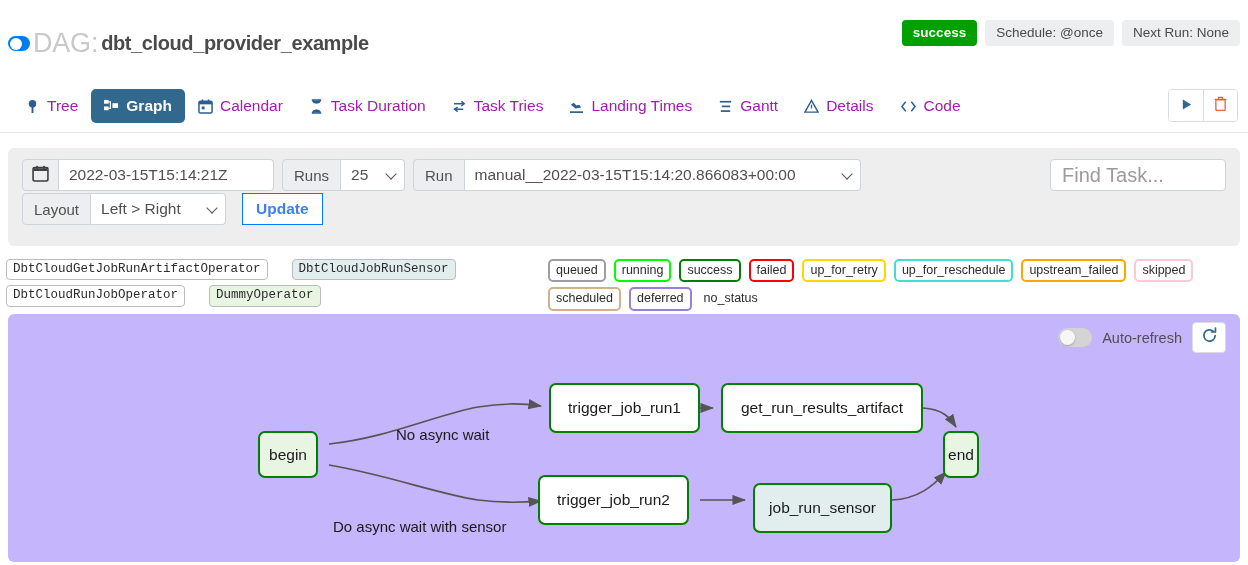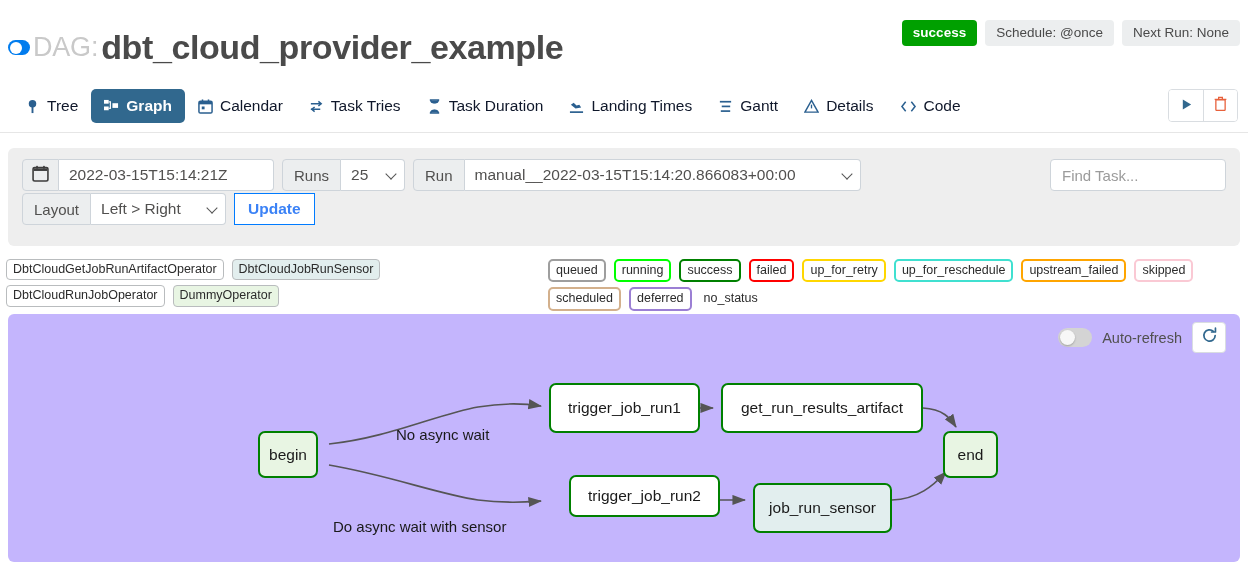--- a/index.html
+++ b/index.html
@@ -25,42 +25,42 @@
     background: #017cee; position: relative; flex: none;
   }
   .toggle-pill::after {
     content: ""; position: absolute; left: 1.5px; top: 1.5px;
     width: 12px; height: 12px; border-radius: 50%; background: #fff;
   }
   .dag-label {
     font-size: 27px; color: #c9c9c9; font-weight: 400; letter-spacing: -0.2px;
   }
   .dag-name {
-    font-size: 34px; color: #4a4a4a; font-weight: 700; letter-spacing: -0.4px;
+    font-size: 20px; color: #4a4a4a; font-weight: 700; letter-spacing: -0.4px;
   }
   .hdr-badges {
     position: absolute; right: 8px; top: 20px;
     display: flex; gap: 8px; align-items: center;
   }
   .badge {
     font-size: 13.5px; padding: 5px 11px 6px; border-radius: 4px;
     background: #eceeef; color: #4a4a4a; white-space: nowrap;
   }
   .badge.state-success { background: #00A000; color: #fff; font-weight: 700; }
 
   
   .navbar {
     position: absolute; left: 0; top: 80px; width: 1248px; height: 53px;
     border-bottom: 1px solid #e6e6e6;
   }
   .tabs { position: absolute; left: 12px; top: 0; display: flex; align-items: center; height: 52px; gap: 0; }
   .tab {
     display: flex; align-items: center; gap: 7px;
     padding: 8px 13px; border-radius: 5px;
-    color: #0f172a; font-size: 15.5px; cursor: pointer; white-space: nowrap;
+    color: #a21caf; font-size: 15.5px; cursor: pointer; white-space: nowrap;
   }
   .tab.active { background: #31688e; color: #fff; font-weight: 700; }
   .tab svg { display: block; }
   .nav-actions {
     position: absolute; right: 10px; top: 89px;
     display: flex; height: 33px;
     border: 1px solid #d9dde1; border-radius: 4px; overflow: hidden;
   }
   .nav-actions > div {
     width: 34px; display: flex; align-items: center; justify-content: center;
@@ -68,21 +68,21 @@
   }
   .nav-actions > div + div { border-left: 1px solid #d9dde1; }
 
   
   .filter-card {
     position: absolute; left: 8px; top: 148px; width: 1232px; height: 98px;
     background: #eeeeee; border-radius: 6px;
   }
   .fc-row { position: absolute; display: flex; align-items: center; }
   .fc-row-1 { left: 14px; top: 11px; gap: 0; }
-  .fc-row-2 { left: 14px; top: 45px; gap: 0; }
+  .fc-row-2 { left: 14px; top: 45px; gap: 8px; }
   .ig { display: flex; align-items: stretch; }
   .addon {
     background: #eceeef; border: 1px solid #ced4da; color: #51504f;
     font-size: 15px; padding: 4px 11px; display: flex; align-items: center;
     border-radius: 4px 0 0 4px; white-space: nowrap;
   }
   .ctl {
     background: #fff; border: 1px solid #ced4da; border-left: none;
     font-size: 15.5px; color: #51504f; padding: 4px 10px;
     display: flex; align-items: center; border-radius: 0 4px 4px 0;
@@ -100,31 +100,31 @@
   .btn-update {
     margin-left: 8px; height: 32px; padding: 0 13px;
     background: #fff; border: 1px solid #007bff; color: #3b82f6;
     border-radius: 0; font-size: 15.5px; font-weight: 700;
     display: flex; align-items: center; cursor: pointer;
     font-family: "Liberation Sans", sans-serif;
   }
   .find-task {
     position: absolute; right: 14px; top: 11px; width: 176px; height: 32px;
     background: #fff; border: 1px solid #ced4da; border-radius: 4px;
-    font-size: 15px; color: #9b9b9b; padding: 0 11px;
+    font-size: 20px; color: #9b9b9b; padding: 0 11px;
     display: flex; align-items: center;
   }
 
   
   .legend {
     position: absolute; left: 0; top: 256px; width: 1248px; height: 50px;
     background: #fff;
   }
   .legend-ops { position: absolute; left: 6px; top: 3px; width: 530px;
-    display: flex; flex-wrap: wrap; gap: 5px 8px; }
+    display: flex; flex-wrap: wrap; gap: 5px 24px; font-family: Liberation Mono, monospace; }
   .op-chip {
     font-size: 12.5px; color: #2b2b2b; padding: 2px 6px 3px;
     border: 1px solid #b9bcbe; border-radius: 4px; background: #fff;
     white-space: nowrap; line-height: 1.15;
   }
   .legend-states { position: absolute; left: 548px; top: 3px; right: 4px;
     display: flex; flex-wrap: wrap; gap: 5px 8px; align-items: flex-start; }
   .st-chip {
     font-size: 12.5px; color: #2b2b2b; padding: 2px 6px 3px;
     border: 2px solid #999; border-radius: 5px; background: #fff;
@@ -217,34 +217,34 @@
             <rect x="4" y="0.5" width="1.6" height="3" fill="#2a5f8f"></rect>
             <rect x="10.4" y="0.5" width="1.6" height="3" fill="#2a5f8f"></rect>
             <rect x="4" y="8" width="3" height="3" fill="#2a5f8f"></rect>
           </svg>
       </span>
       <span>Calendar</span>
     </div>
     <div class="tab">
       <span>
         <svg width="15" height="15" viewBox="0 0 16 16">
+            <path d="M3 1h10M3 15h10M4 1c0 4 8 4 8 0M4 15c0-4 8-4 8 0" stroke="#2a5f8f" stroke-width="1.5" fill="none"></path>
+            <path d="M4 1.5c0 4 8 4 8 0zM4 14.5c0-4 8-4 8 0z" fill="#2a5f8f"></path>
+          </svg>
+      </span>
+      <span>Task Duration</span>
+    </div>
+    <div class="tab">
+      <span>
+        <svg width="15" height="15" viewBox="0 0 16 16">
             <path d="M2 5h10M2 11h10" stroke="#2a5f8f" stroke-width="1.6" fill="none"></path>
             <path d="M10 2.5L13 5l-3 2.5M6 8.5L3 11l3 2.5" stroke="#2a5f8f" stroke-width="1.6" fill="none"></path>
           </svg>
       </span>
       <span>Task Tries</span>
-    </div>
-    <div class="tab">
-      <span>
-        <svg width="15" height="15" viewBox="0 0 16 16">
-            <path d="M3 1h10M3 15h10M4 1c0 4 8 4 8 0M4 15c0-4 8-4 8 0" stroke="#2a5f8f" stroke-width="1.5" fill="none"></path>
-            <path d="M4 1.5c0 4 8 4 8 0zM4 14.5c0-4 8-4 8 0z" fill="#2a5f8f"></path>
-          </svg>
-      </span>
-      <span>Task Duration</span>
     </div>
     <div class="tab">
       <span>
         <svg width="15" height="15" viewBox="0 0 16 16">
             <path d="M1 14h14" stroke="#2a5f8f" stroke-width="1.8"></path>
             <path d="M2 6l5 4 6-1-2-3-3 1-3-3z" fill="#2a5f8f"></path>
           </svg>
       </span>
       <span>Landing Times</span>
     </div>
@@ -380,19 +380,19 @@
       <path d="M692,94 H705"></path>
       <path d="M692,186 H737"></path>
       <path d="M915,94 C935,95 942,104 948,113"></path>
       <path d="M884,186 C910,185 925,172 938,158"></path>
     </g>
   </svg>
 
   <div class="node dummy" style="left:250px; top:117px; width:60px;  height:47px;">begin</div>
   <div class="node" style="left:541px; top:69px;  width:151px; height:50px;">trigger_job_run1</div>
   <div class="node" style="left:713px; top:69px;  width:202px; height:50px;">get_run_results_artifact</div>
-  <div class="node" style="left:561px; top:161px; width:151px; height:42px;">trigger_job_run2</div>
+  <div class="node" style="left:530px; top:161px; width:151px; height:50px;">trigger_job_run2</div>
   <div class="node sensor" style="left:745px; top:161px; width:139px; height:50px;margin-top:8px;">job_run_sensor</div>
-  <div class="node dummy" style="left:935px; top:117px; width:55px;  height:47px;">end</div>
+  <div class="node dummy" style="left:935px; top:117px; width:36px;  height:47px;">end</div>
 
   <div class="edge-label" style="left:388px; top:112px;">No async wait</div>
   <div class="edge-label" style="left:325px; top:204px;">Do async wait with sensor</div>
 </div>
 
 </body></html>

